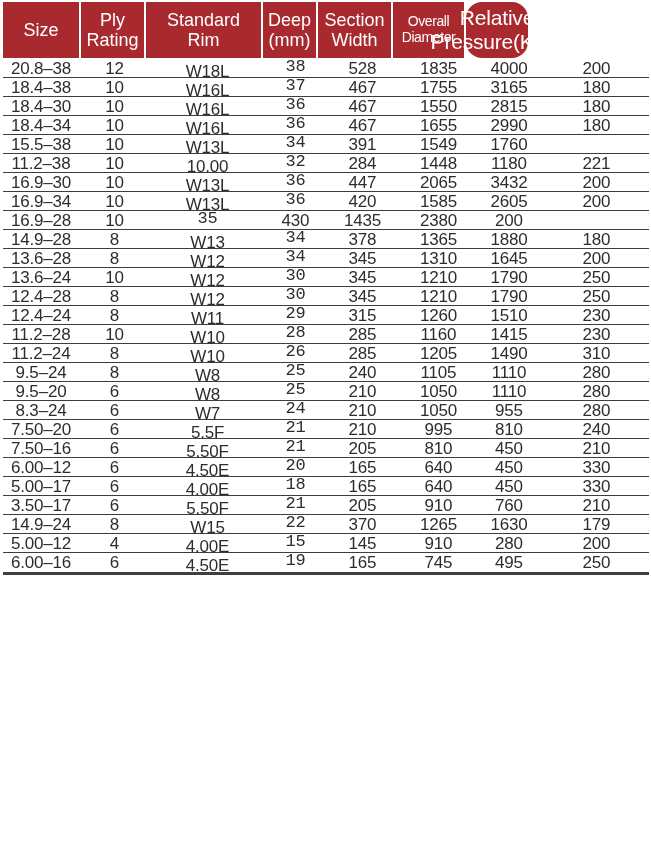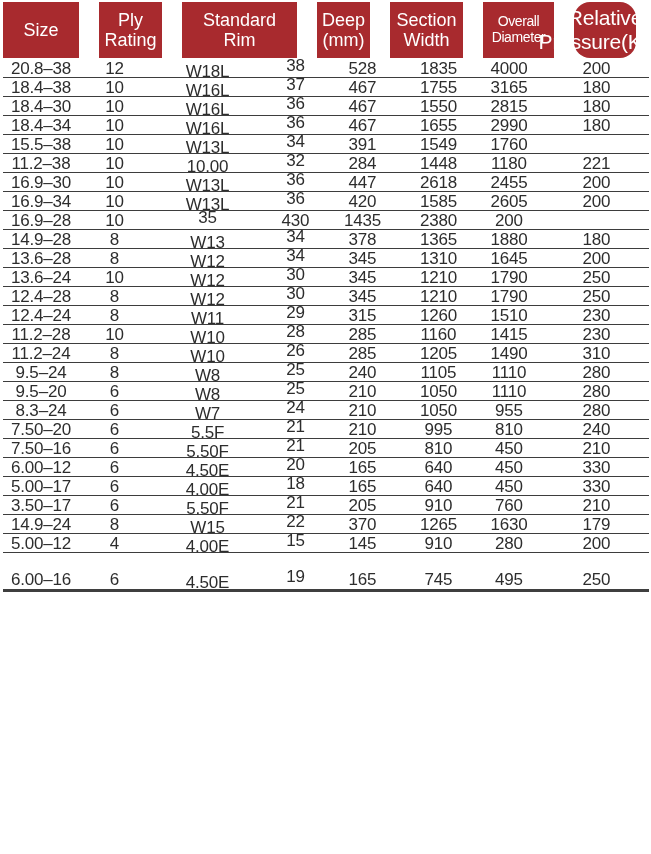--- a/index.html
+++ b/index.html
@@ -13,21 +13,21 @@
     font-family: "Liberation Sans", sans-serif;
     overflow: hidden;
   }
   .spec-table {
     margin: 2px 2px 0 3px;
     border-bottom: 3px solid #3f3f3f;
   }
   .header-row {
     display: grid;
     grid-template-columns: 76px 63px 115px 53px 73px 71px 62px 105px;
-    column-gap: 20px;
+    column-gap: 2px;
     height: 56px;
     margin-bottom: 1px;
   }
   .hcell {
     background: #a82a2e;
     color: #ffffff;
     display: flex;
     align-items: center;
     justify-content: center;
     text-align: center;
@@ -38,31 +38,31 @@
   .hcell.c5 { font-size: 14px; letter-spacing: -0.4px; }
   .hcell.c7 { font-size: 21px; letter-spacing: -0.2px; border-radius: 16px; }
   .trow {
     display: grid;
     grid-template-columns: 76px 63px 115px 53px 73px 71px 62px 105px;
     column-gap: 4px;
     height: 19px;
     box-sizing: border-box;
     border-bottom: 1px solid #3d3d3d;
   }
-  .trow:last-child { border-bottom: none; margin-top: 17px; }
+  .trow:last-child { border-bottom: none; }
   .tcell {
     display: flex;
     align-items: center;
     justify-content: center;
     font-size: 17px;
     color: #2d2d2d;
     letter-spacing: -0.2px;
   }
   .tcell.c2 { transform: translateY(2.5px); }  
-  .tcell.c3 { transform: translateY(-3px); }   
+  .tcell.c3 { transform: translateY(-3px); font-family: Liberation Mono, monospace; }   
 </style>
 </head>
 <body>
 
 <div class="spec-table">
   <div class="header-row" id="header-row">
       <div class="hcell c0">Size</div>
       <div class="hcell c1">Ply
 Rating</div>
       <div class="hcell c2">Standard
@@ -135,22 +135,22 @@
         <div class="tcell c5">1448</div>
         <div class="tcell c6">1180</div>
         <div class="tcell c7">221</div>
       </div>
       <div class="trow">
         <div class="tcell c0">16.9–30</div>
         <div class="tcell c1">10</div>
         <div class="tcell c2">W13L</div>
         <div class="tcell c3">36</div>
         <div class="tcell c4">447</div>
-        <div class="tcell c5">2618</div>
-        <div class="tcell c6">2455</div>
+        <div class="tcell c5">2065</div>
+        <div class="tcell c6">3432</div>
         <div class="tcell c7">200</div>
       </div>
       <div class="trow">
         <div class="tcell c0">16.9–34</div>
         <div class="tcell c1">10</div>
         <div class="tcell c2">W13L</div>
         <div class="tcell c3">36</div>
         <div class="tcell c4">420</div>
         <div class="tcell c5">1585</div>
         <div class="tcell c6">2605</div>

